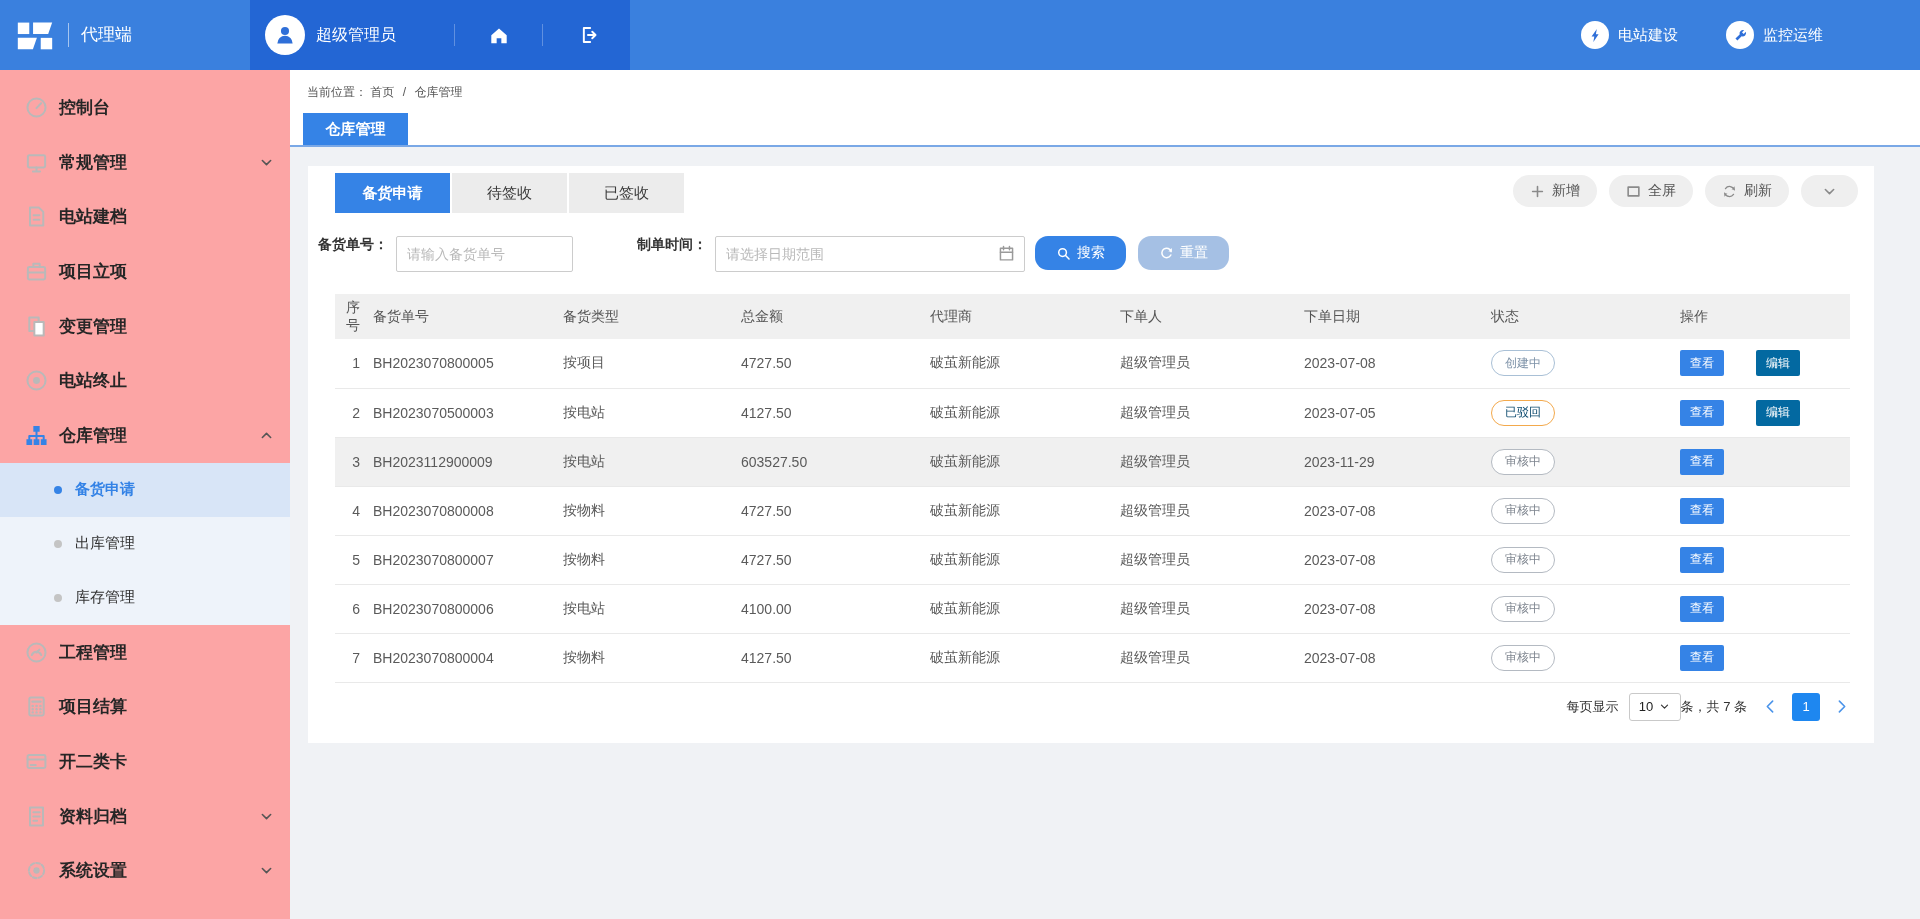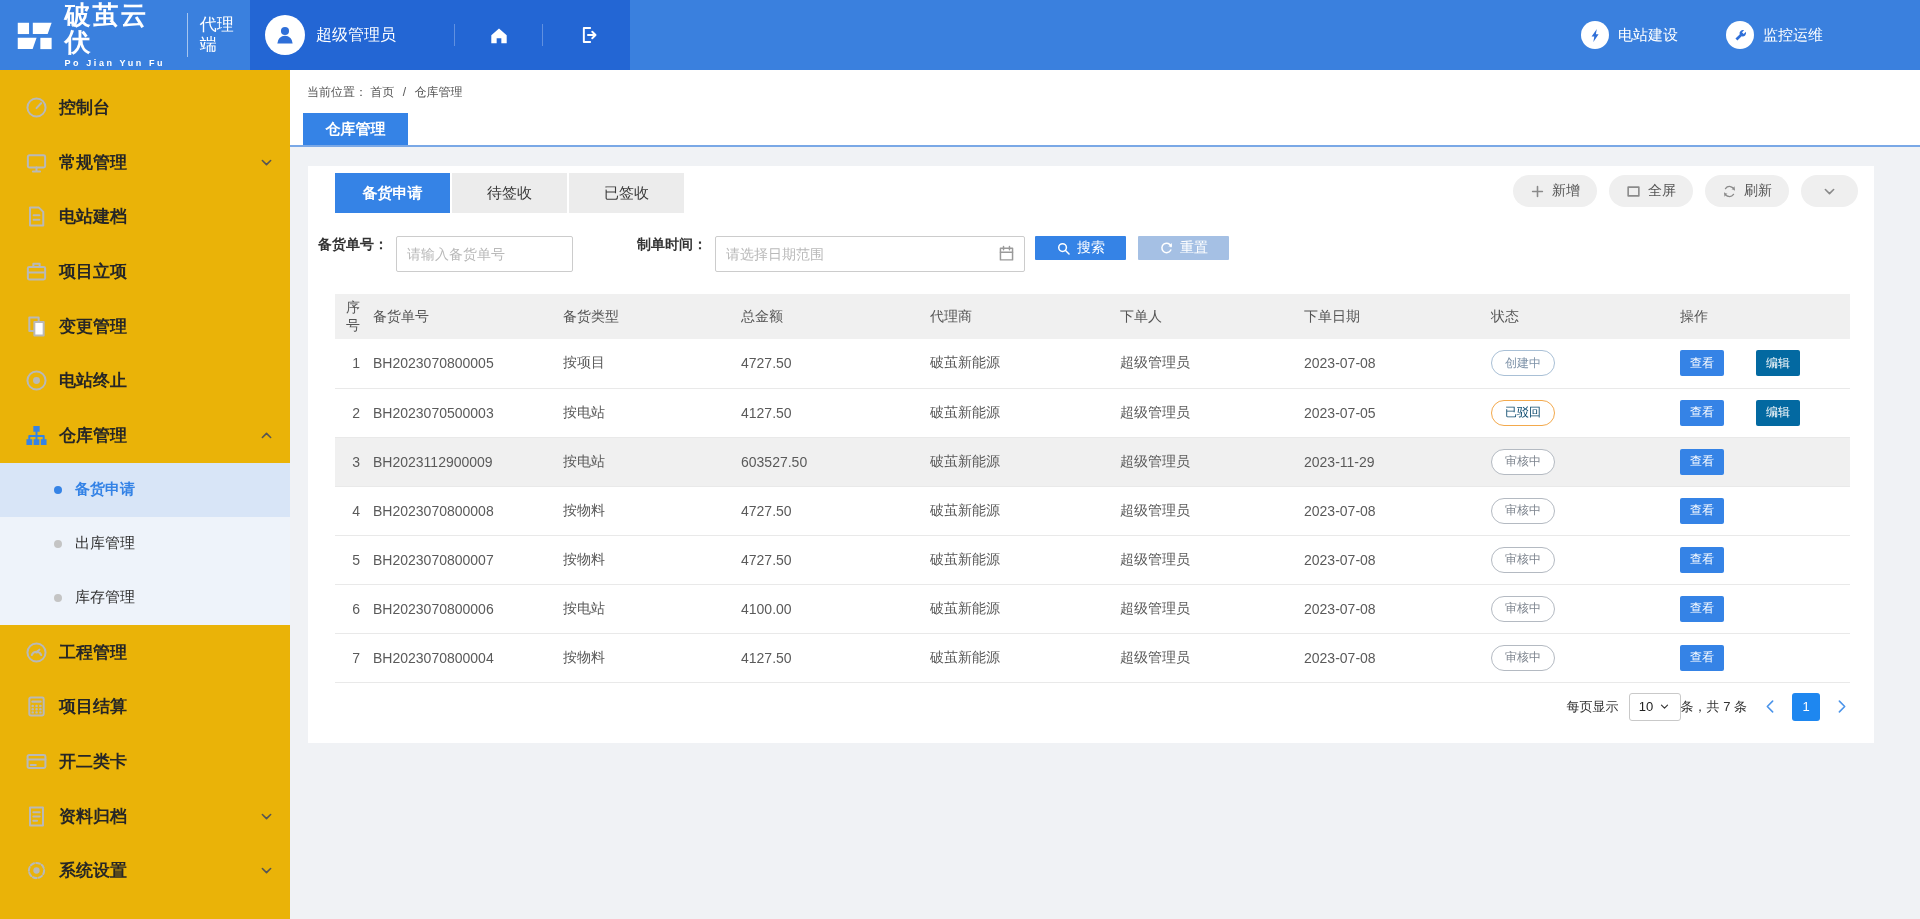--- a/index.html
+++ b/index.html
@@ -27,21 +27,21 @@
   .hdr-btn svg { width:22px; height:22px; }
   .top-spacer { flex:1; }
   .quick-links { display:flex; align-items:center; gap:48px; padding-right:97px; }
   .quick-link { display:flex; align-items:center; gap:9px; cursor:pointer; }
   .ql-icon { width:28px; height:28px; border-radius:50%; background:#fff; color:#2f6fd8;
     display:flex; align-items:center; justify-content:center; }
   .ql-icon svg { width:15px; height:15px; }
   .ql-label { font-size:15px; }
 
   
-  .sidebar { position:absolute; top:70px; left:0; bottom:0; width:290px; background:#eab308; }
+  .sidebar { position:absolute; top:70px; left:0; bottom:0; width:290px; background:#fca5a5; }
   .side-menu { list-style:none; padding-top:10px; }
   .main-item { height:54.7px; display:flex; align-items:center; position:relative; cursor:pointer; }
   .mi-icon { width:23px; height:23px; margin:0 11px 0 25px; color:#b9b9b9; flex:0 0 auto; }
   .mi-icon svg { width:100%; height:100%; }
   .main-item.active .mi-icon { color:#3583e6; }
   .mi-label { font-size:17px; font-weight:bold; color:#262626; }
   .chevron { position:absolute; right:16px; width:15px; height:15px; color:#555; }
   .chevron svg { width:100%; height:100%; }
   .submenu { background:#eef3fa; }
   .sub-item { height:54px; display:flex; align-items:center; padding-left:54px; cursor:pointer; }
@@ -77,21 +77,21 @@
   .filter-row { display:flex; align-items:flex-start; margin:23px 24px 0 10px; }
   .f-label { font-size:14px; font-weight:bold; color:#333; flex:0 0 auto; }
   .f-label.second { margin-left:64px; }
   .text-input { width:177px; height:36px; border:1px solid #ccc; border-radius:2px;
     padding:0 10px; font-size:14px; color:#333; margin-left:8px; outline:none; }
   .text-input::placeholder { color:#b9b9b9; }
   .date-wrap { position:relative; margin-left:8px; }
   .date-input { width:310px; }
   .cal-icon { position:absolute; right:10px; top:9px; width:17px; height:17px; color:#9a9a9a; }
   .cal-icon svg { width:100%; height:100%; }
-  .btn { height:24px; border:none; border-radius:1px; color:#fff; font-size:14px;
+  .btn { height:34px; border:none; border-radius:13px; color:#fff; font-size:14px;
     display:flex; align-items:center; justify-content:center; gap:6px; cursor:pointer;
     font-family:inherit; }
   .btn svg { width:15px; height:15px; }
   .btn-search { width:91px; background:#3583e6; margin-left:10px; }
   .btn-reset { width:91px; background:#a5c0e4; margin-left:12px; }
 
   .data-table { margin:22px 24px 0 27px; border-collapse:collapse; table-layout:fixed; width:1515px; }
   .data-table thead tr { background:#f0f0f0; height:45px; }
   .data-table th { font-weight:normal; font-size:14px; color:#555; text-align:left; padding-left:8px; }
   .data-table th:first-child { text-align:right; padding-right:5px; padding-left:8px; }
@@ -133,24 +133,20 @@
     <span class="logo-glyph">
         <svg viewBox="0 0 44 44" width="100%" height="100%">
           <g fill="#ffffff">
             <path d="M4 9h12v12H4z"></path>
             <path d="M20 9h20l-4.2 12H20z"></path>
             <path d="M4 25h20l-4.2 12H4z"></path>
             <path d="M28 25h12v12H28z"></path>
           </g>
         </svg>
       </span>
-    <div class="brand-text">
-      <div class="brand-title">破茧云伏</div>
-      <div class="brand-sub">Po Jian Yun Fu</div>
-    </div>
     <div class="portal">代理端</div>
   </div>
   <div class="user-strip">
     <div class="avatar">
       <span>
           <svg viewBox="0 0 16 16" fill="none" stroke="currentColor" stroke-width="1.4" stroke-linecap="round" stroke-linejoin="round" width="100%" height="100%">
             <circle cx="8" cy="5.3" r="2.7" fill="currentColor" stroke="none"></circle>
             <path d="M2.9 13.6a5.1 5.1 0 0 1 10.2 0z" fill="currentColor" stroke="none"></path>
           </svg>
         </span>

